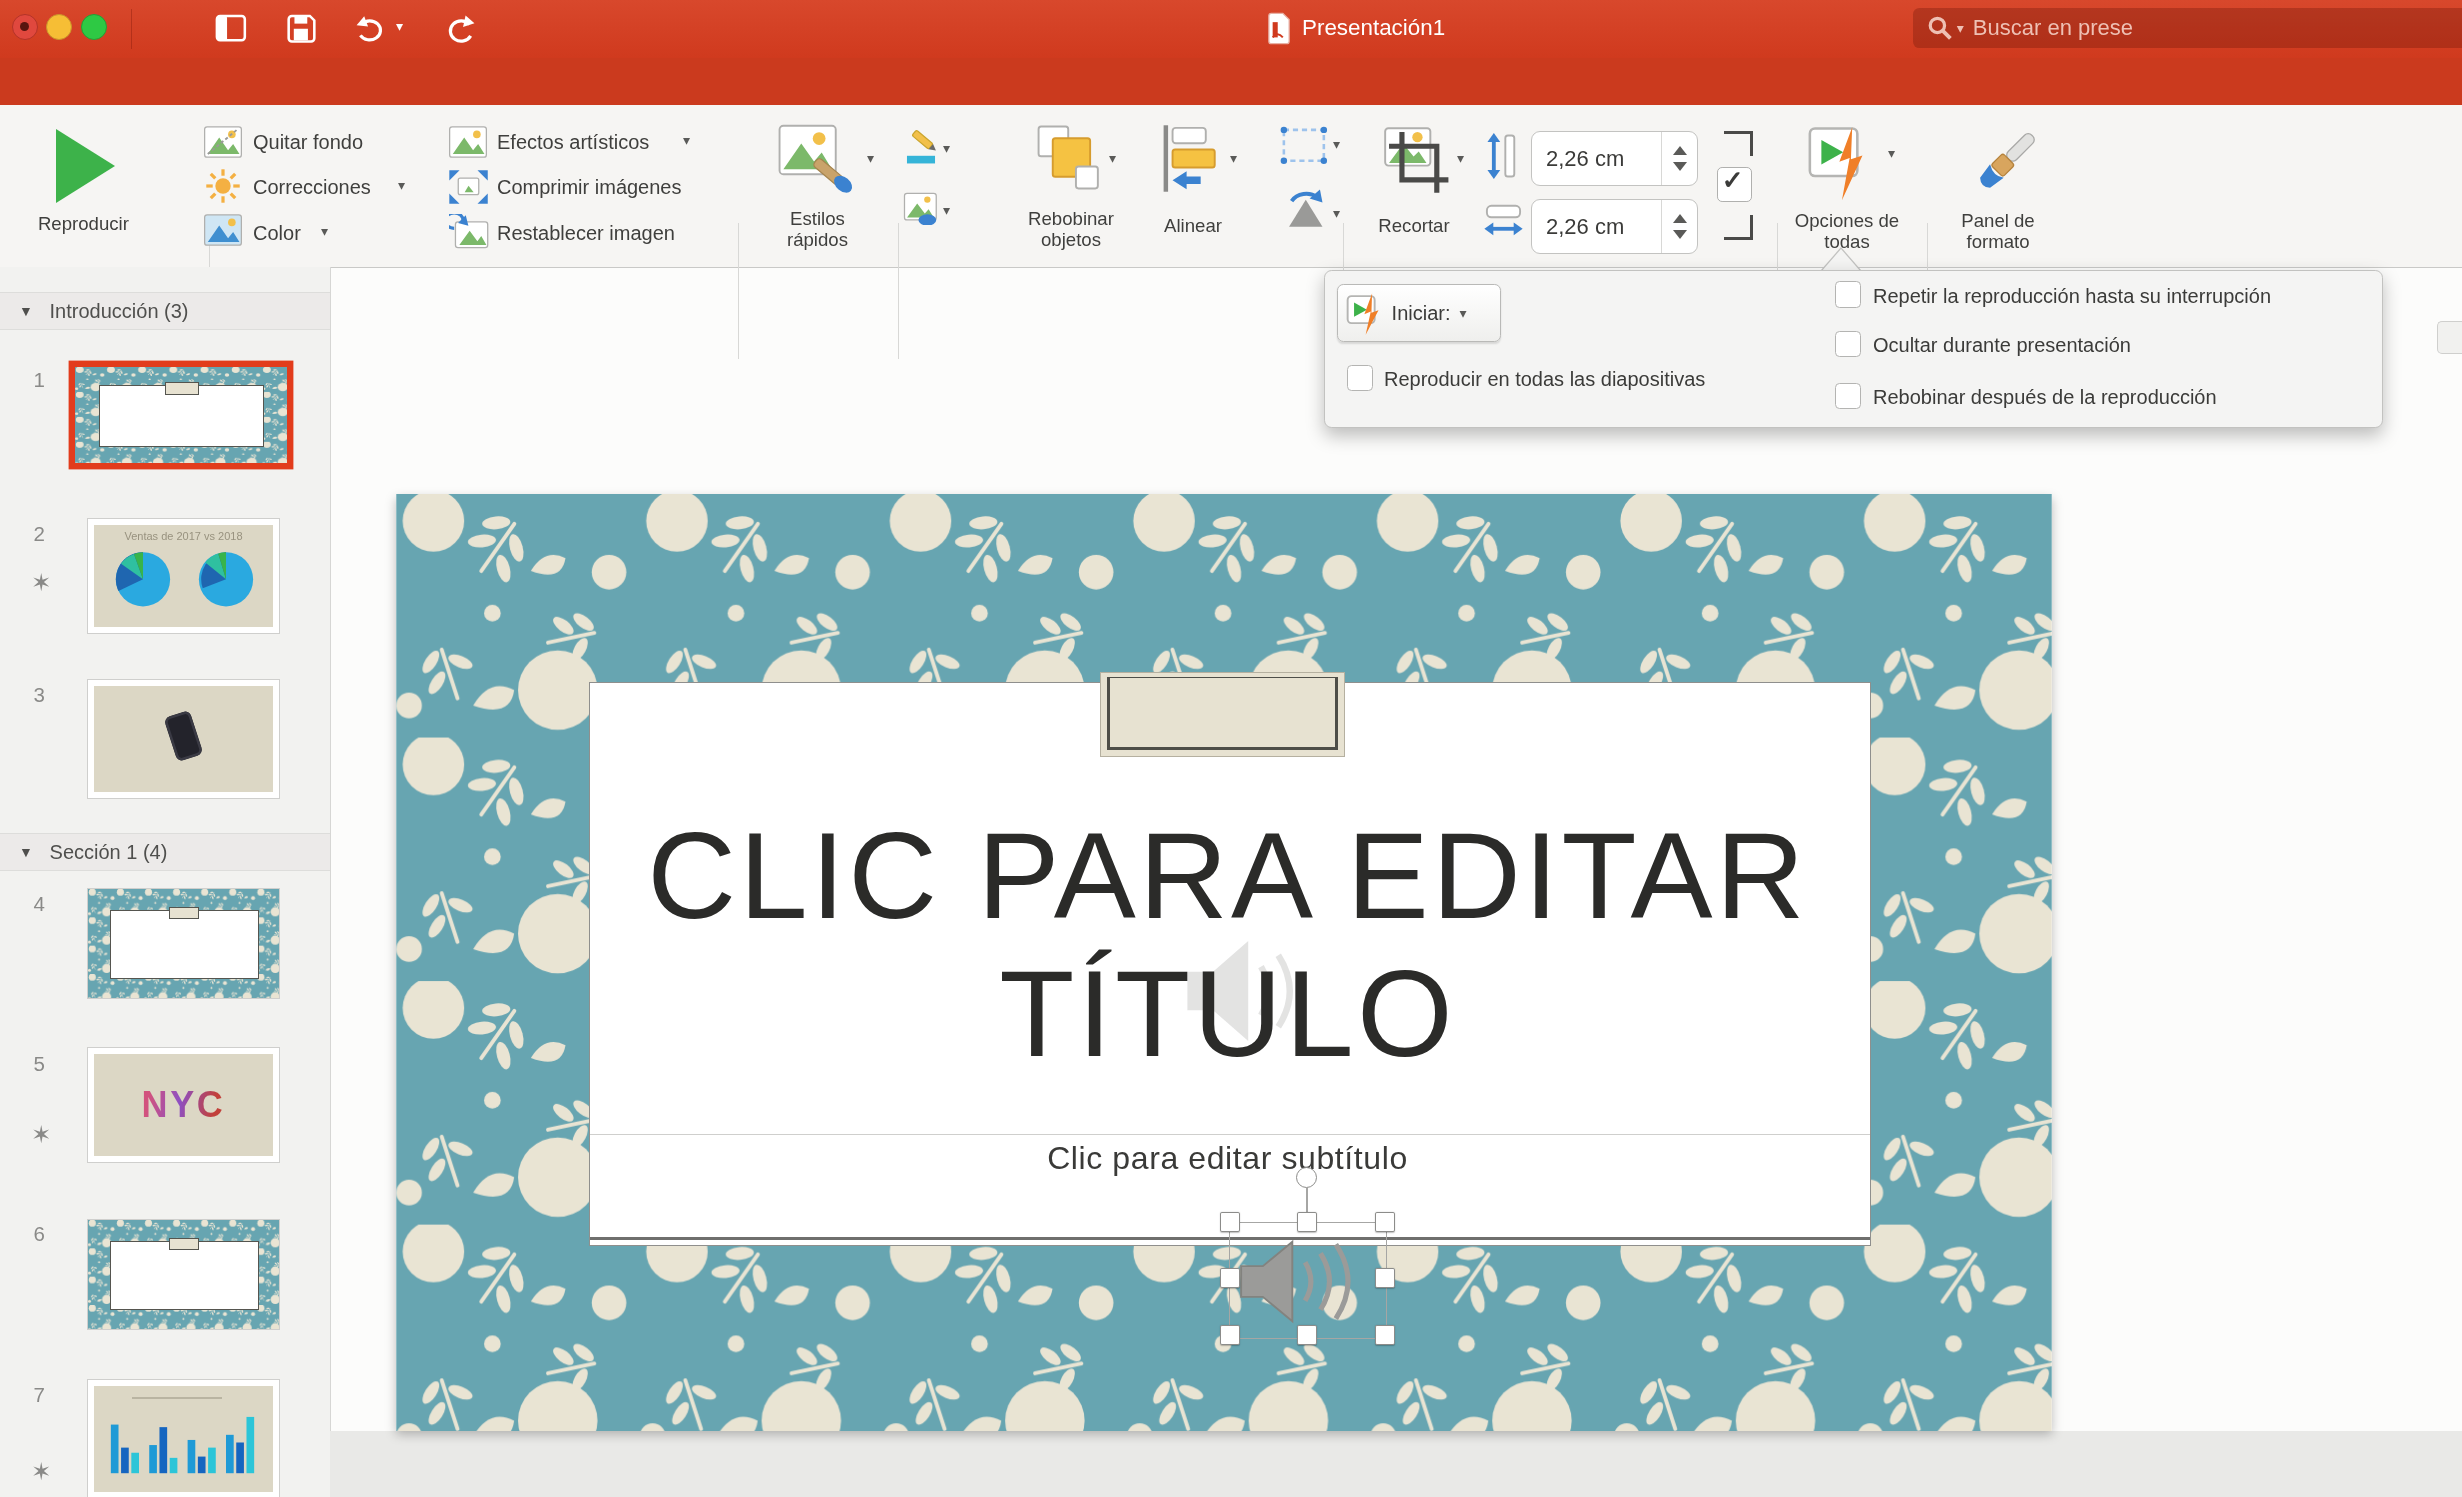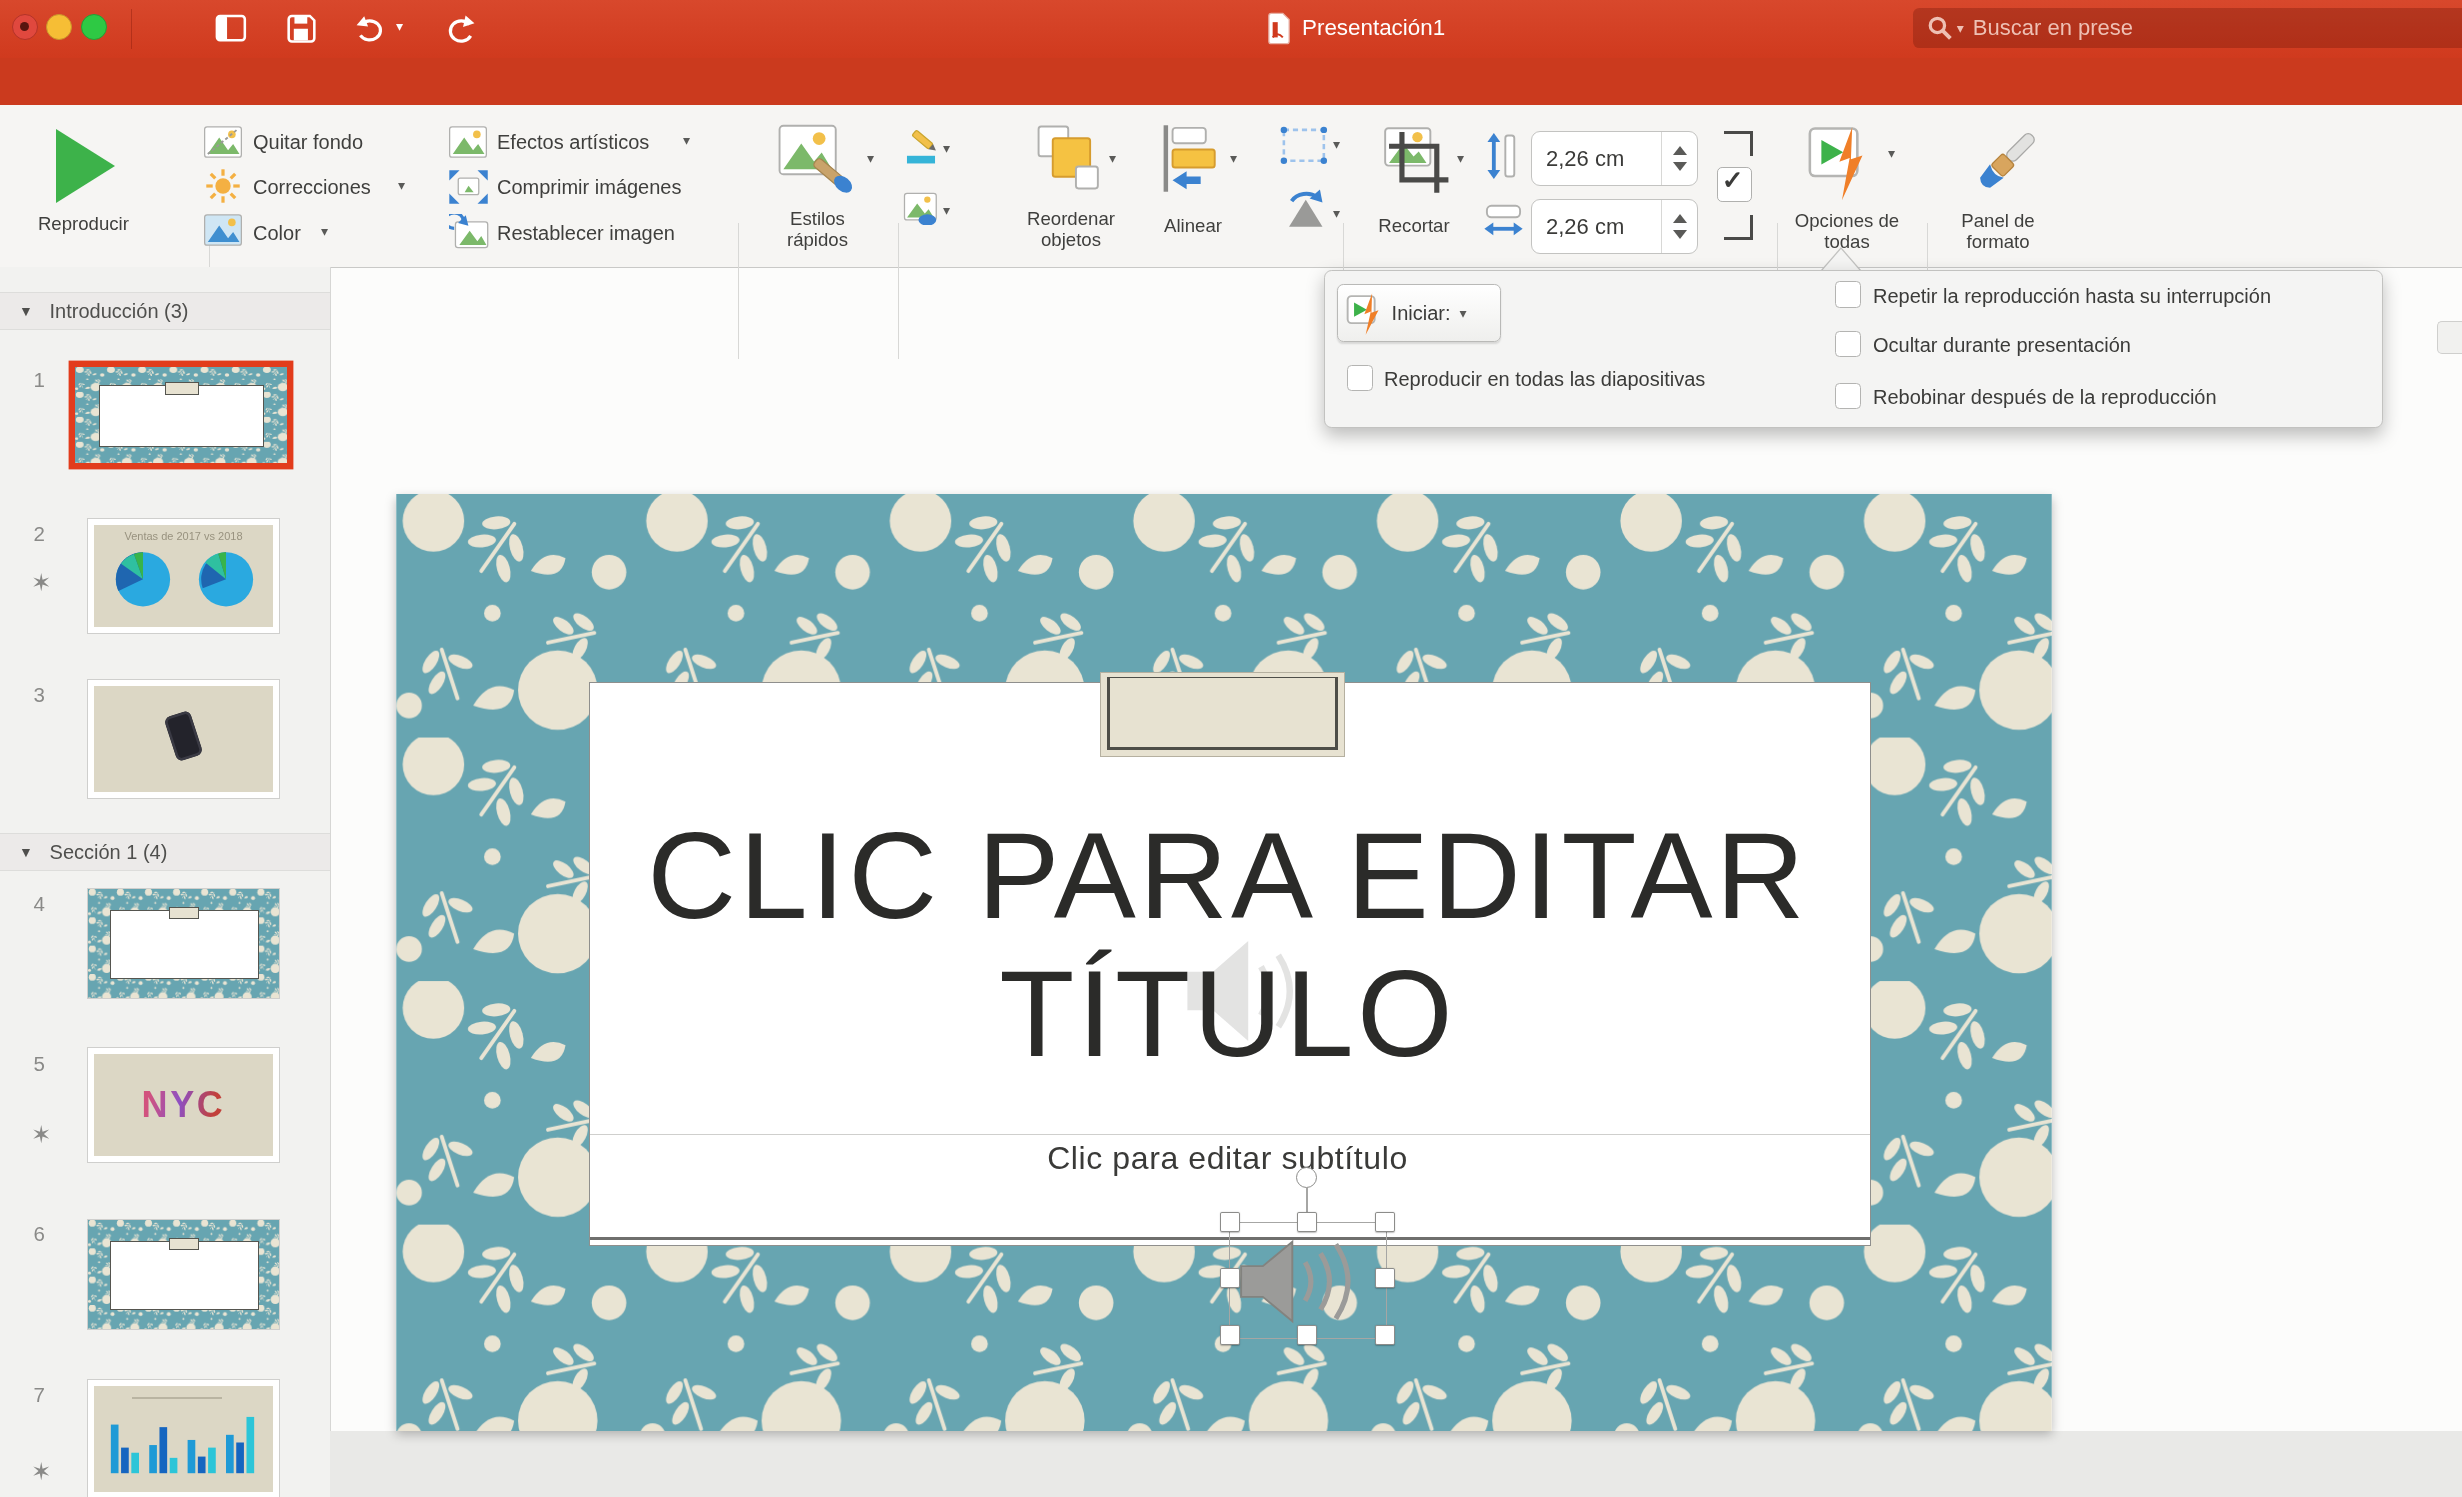--- a/index.html
+++ b/index.html
@@ -273,21 +273,21 @@
       <ellipse cx="38" cy="44" rx="14" ry="9" fill="#3b82d0"></ellipse>
     </svg>
     <span class="abs caret" style="left:943px;top:97px">▾</span>
 
     <svg class="abs" style="left:1036px;top:19px" width="67" height="67" viewBox="0 0 104 104">
       <rect x="4" y="4" width="46" height="46" rx="4" fill="#fff" stroke="#b0b0ae" stroke-width="3"></rect>
       <rect x="26" y="22" width="58" height="60" rx="4" fill="#f5c242" stroke="#d69c2e" stroke-width="3"></rect>
       <rect x="62" y="66" width="34" height="34" rx="4" fill="#fff" stroke="#b0b0ae" stroke-width="3"></rect>
     </svg>
     <span class="abs caret" style="left:1109px;top:45px">▾</span>
-    <div class="abs rlabel" style="left:1007px;top:103px;width:128px">Reordenar objetos</div>
+    <div class="abs rlabel" style="left:1007px;top:103px;width:128px">Rebobinar objetos</div>
     <svg class="abs" style="left:1162px;top:19px" width="62" height="69" viewBox="0 0 96 108">
       <rect x="2" y="2" width="7" height="104" fill="#8a8a88"></rect>
       <rect x="16" y="6" width="52" height="24" rx="5" fill="#fff" stroke="#b0b0ae" stroke-width="3"></rect>
       <rect x="16" y="40" width="66" height="28" rx="4" fill="#f5c242" stroke="#d69c2e" stroke-width="3"></rect>
       <path d="M16 88 L38 74 L38 82 L60 82 L60 94 L38 94 L38 102 z" fill="#3b82d0"></path>
     </svg>
     <span class="abs caret" style="left:1230px;top:45px">▾</span>
     <div class="abs rlabel" style="left:1148px;top:110px;width:90px">Alinear</div>
     <svg class="abs" style="left:1280px;top:20.5px" width="49" height="40" viewBox="0 0 76 62">
       <rect x="6" y="6" width="62" height="48" fill="none" stroke="#9ec3ec" stroke-width="4" stroke-dasharray="8 6"></rect>

